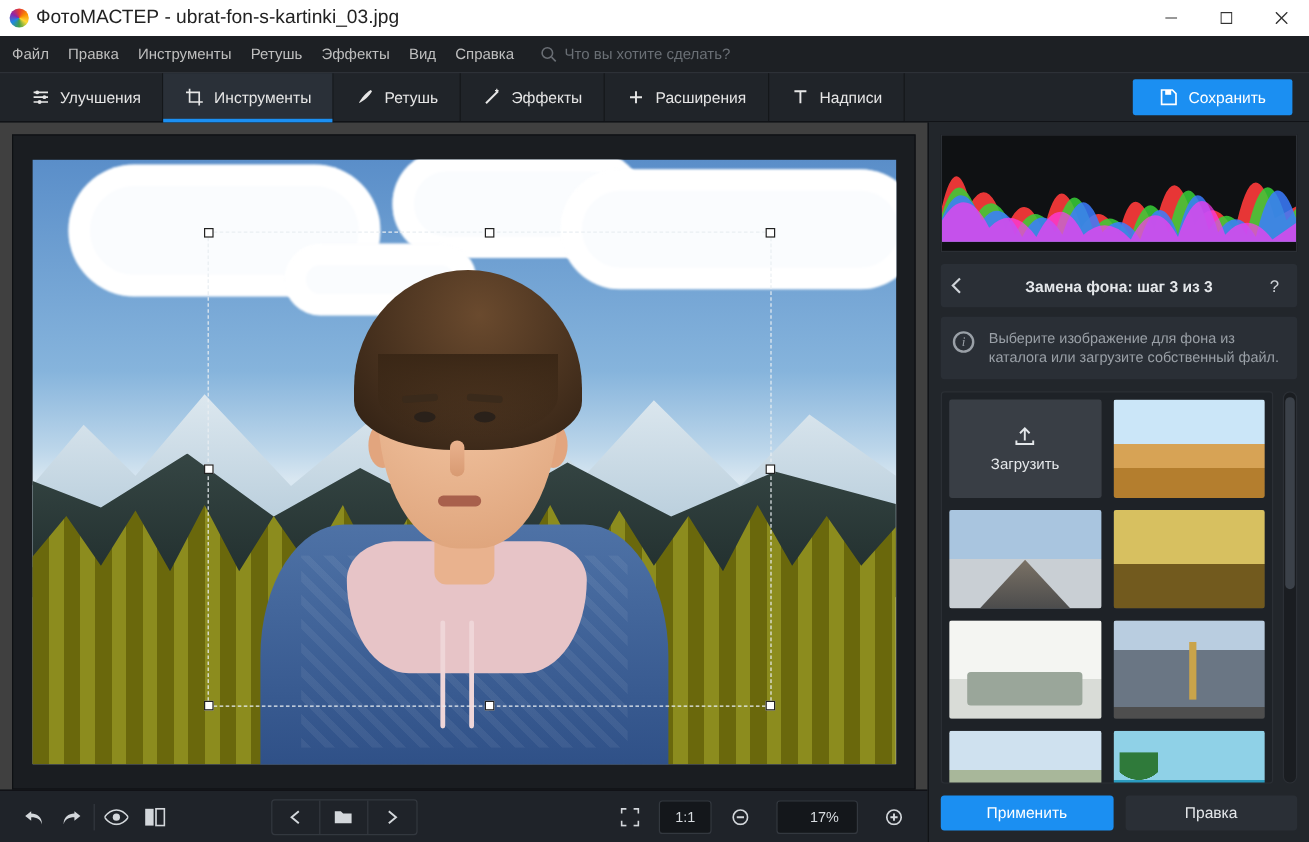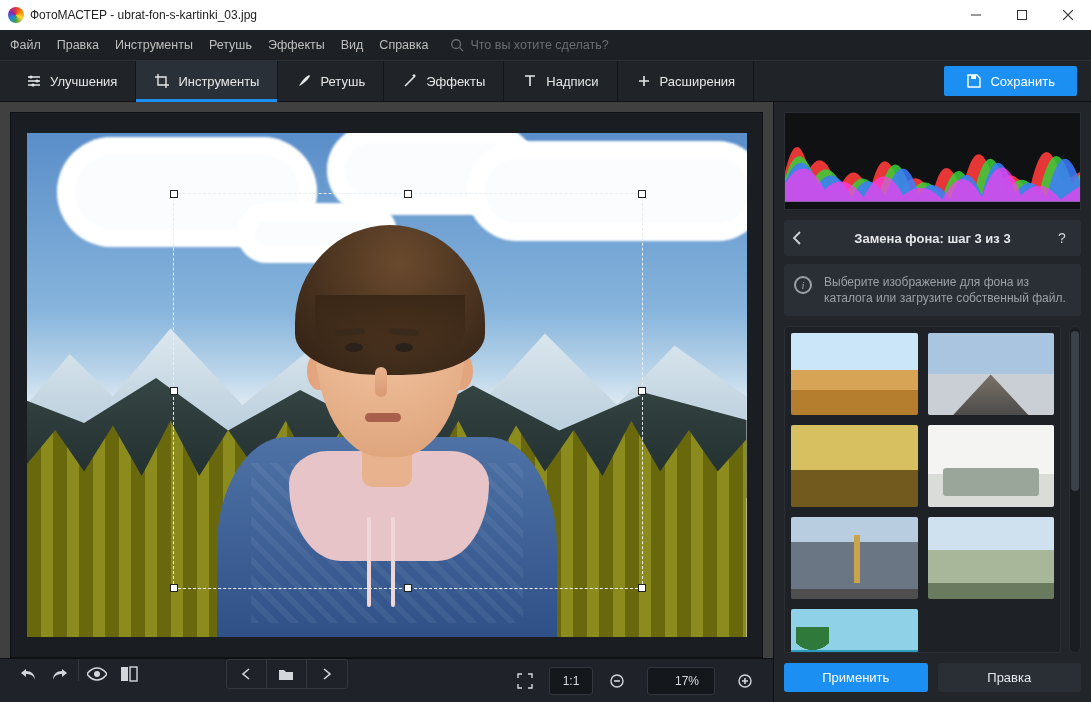--- a/index.html
+++ b/index.html
@@ -1,19 +1,19 @@
 <!DOCTYPE html>
 <html><head>
 <meta charset="utf-8">
 <style>
 * { box-sizing: border-box; margin: 0; padding: 0; font-family: "Segoe UI", Tahoma, sans-serif; }
 html,body { width: 1091px; height: 702px; background: #fff; overflow: hidden; }
 
 
-.titlebar { height: 30px; background: #fff; display:flex; align-items:center; padding:0 0 0 8px; font-size:12px; color:#222; }
+.titlebar { height: 30px; background: #fff; display:flex; align-items:center; padding:0 0 0 8px; font-size:16px; color:#222; }
 .titlebar .logo { width:16px; height:16px; margin-right:6px; border-radius:50%;
   background: conic-gradient(#e53935,#fb8c00,#fdd835,#43a047,#1e88e5,#8e24aa,#e53935); }
 .titlebar .winbtns { margin-left:auto; display:flex; }
 .titlebar .winbtn { width:46px; height:30px; display:flex; align-items:center; justify-content:center; font-size:14px; color:#333; }
 
 
 .app { height: calc(702px - 30px); background:#404040; color:#c8c8c8; font-size:13px; display:flex; flex-direction:column; }
 
 
 .menubar { height:30px; display:flex; align-items:center; padding:0 10px; gap:16px; color:#bfbfbf; font-size:12.5px; background:#1d2024; }
@@ -92,21 +92,21 @@
 
 
 .marquee { position:absolute; left:146px; top:60px; width:470px; height:396px;
   border:1px dashed #e9eef2; }
 .handle { position:absolute; width:8px; height:8px; background:#fff; border:1px solid #222; }
 .h-tl{left:-4px;top:-4px}.h-tr{right:-4px;top:-4px}.h-bl{left:-4px;bottom:-4px}.h-br{right:-4px;bottom:-4px}
 .h-t{left:calc(50% - 4px);top:-4px}.h-b{left:calc(50% - 4px);bottom:-4px}
 .h-l{left:-4px;top:calc(50% - 4px)}.h-r{right:-4px;top:calc(50% - 4px)}
 
 
-.bottombar { height:44px; background:#1f2329; border-top:1px solid #0e1013; display:flex; 
+.bottombar { height:44px; background:#1f2329; border-top:1px solid #0e1013; display:flex; align-items:center;
   padding:0 12px; color:#cfd3d8; }
 .iconbtn { width:32px; height:30px; display:flex; align-items:center; justify-content:center; border-radius:3px; cursor:pointer; }
 .bottombar .sep { width:1px; height:22px; background:#33383f; margin:0 2px; }
 .navgroup { display:flex; align-items:center; border:1px solid #33383f; border-radius:3px; overflow:hidden; height:30px; margin-left:auto; margin-right:auto;}
 .navgroup .iconbtn{border-radius:0;border-right:1px solid #33383f;width:40px}
 .navgroup .iconbtn:last-child{border-right:none}
 .zoombox { width:68px; height:28px; background:#14171b; border:1px solid #33383f; border-radius:3px;
   display:flex; align-items:center; justify-content:center; font-size:12px; color:#d8dce0; margin:0 6px;padding-left:12px;}
 .onebox{ width:44px;height:28px;background:#14171b;border:1px solid #33383f;border-radius:3px;
   display:flex;align-items:center;justify-content:center;font-size:12px;color:#d8dce0}
@@ -222,29 +222,29 @@
     </div>
     <div class="tab">
       <svg width="16" height="16" viewBox="0 0 16 16">
           <path d="M3 13 L13 3" stroke="#e6e6e6" stroke-width="1.6"></path>
           <path d="M12 1v3M10.5 2.5h3" stroke="#e6e6e6"></path>
         </svg>
       <span>Эффекты</span>
     </div>
     <div class="tab">
       <svg width="16" height="16" viewBox="0 0 16 16">
+          <path d="M8 3v10M3 8h10" stroke="#e6e6e6" stroke-width="1.6"></path>
+        </svg>
+      <span>Расширения</span>
+    </div>
+    <div class="tab">
+      <svg width="16" height="16" viewBox="0 0 16 16">
           <path d="M3 3h10M8 3v10" stroke="#e6e6e6" stroke-width="1.6"></path>
         </svg>
       <span>Надписи</span>
-    </div>
-    <div class="tab">
-      <svg width="16" height="16" viewBox="0 0 16 16">
-          <path d="M8 3v10M3 8h10" stroke="#e6e6e6" stroke-width="1.6"></path>
-        </svg>
-      <span>Расширения</span>
     </div>
     <div class="spacer"></div>
     <div class="savebtn">
       <svg width="16" height="16" viewBox="0 0 16 16">
           <path d="M2 2h9l3 3v9H2z" fill="none" stroke="#fff" stroke-width="1.4"></path>
           <rect x="5" y="2" width="5" height="4" fill="#fff"></rect>
         </svg>
       <span>Сохранить</span>
     </div>
   </div>
@@ -378,20 +378,27 @@
         <div class="help">?</div>
       </div>
 
       <div class="hint">
         <span class="i">i</span>
         <span>Выберите изображение для фона из каталога или загрузите собственный файл.</span>
       </div>
 
       <div class="gallery-wrap">
         <div class="gallery">
+          <div class="thumb upload">
+            <svg width="20" height="18" viewBox="0 0 20 18">
+                <path d="M10 13V3M6 7l4-4 4 4" fill="none" stroke="#e4e7ea" stroke-width="1.6"></path>
+                <path d="M3 13v3h14v-3" fill="none" stroke="#e4e7ea" stroke-width="1.6"></path>
+              </svg>
+            <span>Загрузить</span>
+          </div>
           <div class="thumb">
               <div class="inner tDesert"></div>
             </div>
           <div class="thumb">
               <div class="inner tStreet"></div>
             </div>
           <div class="thumb">
               <div class="inner tForest"></div>
             </div>
           <div class="thumb">

